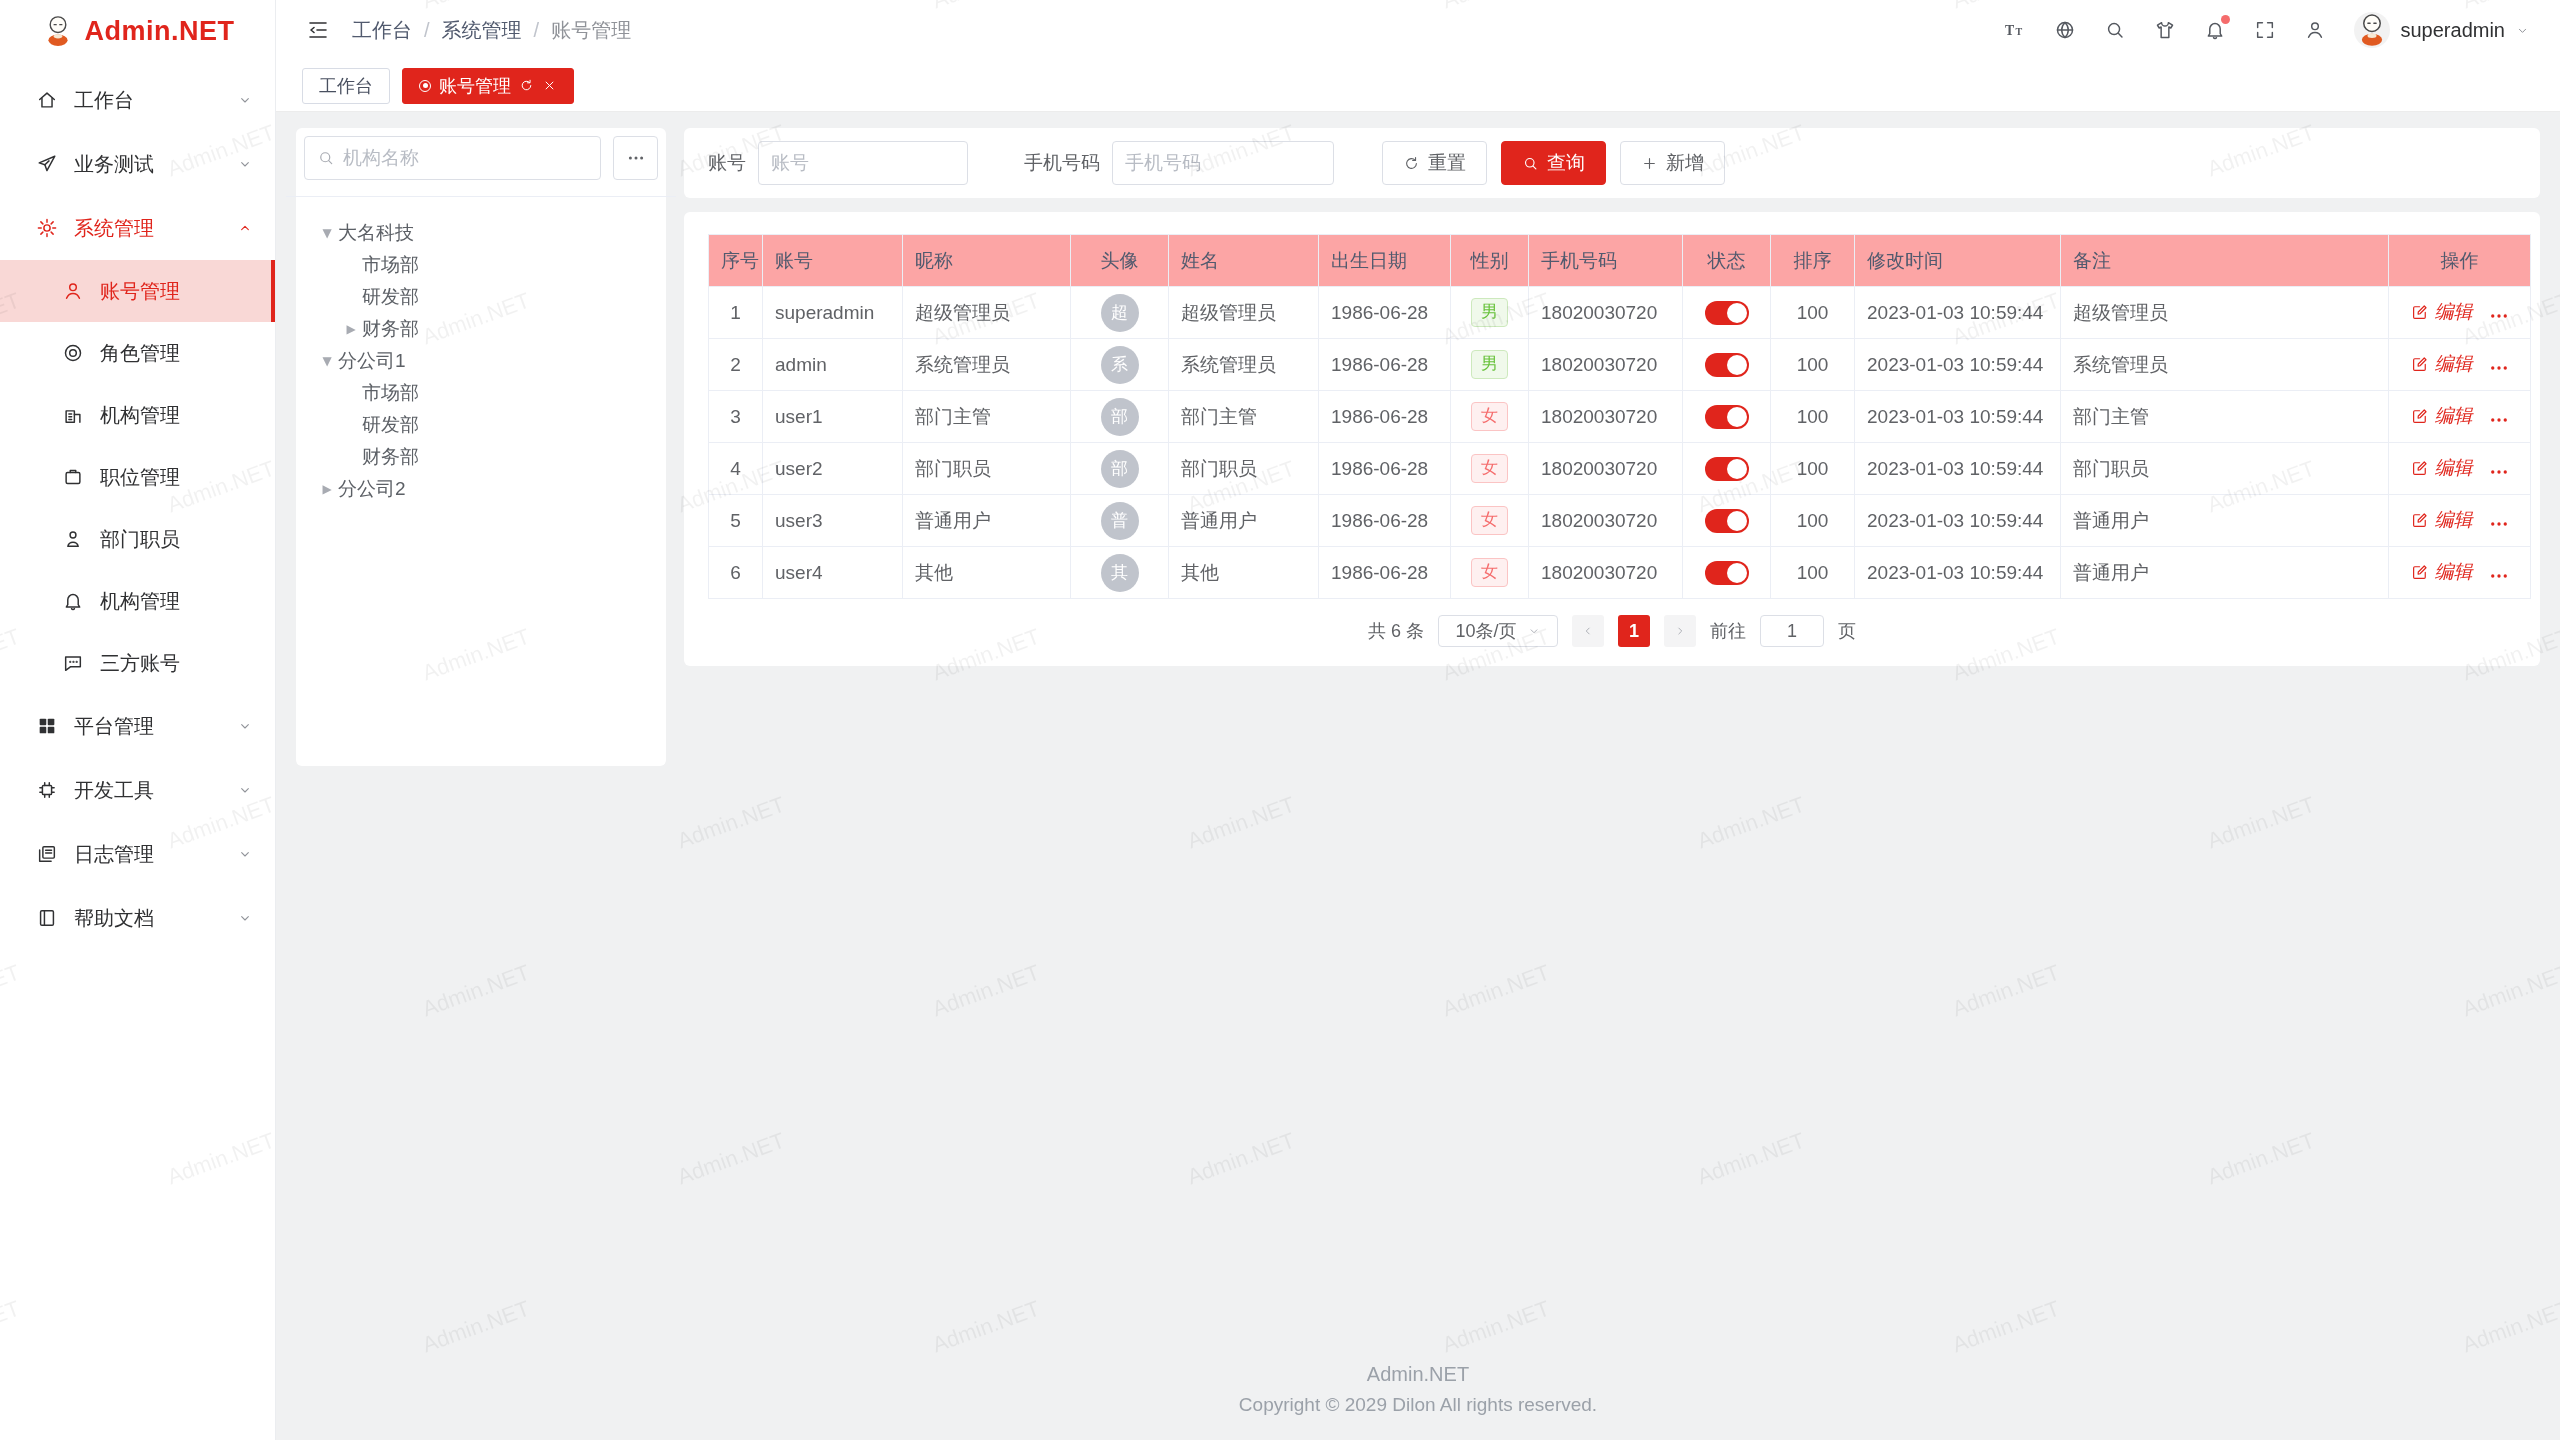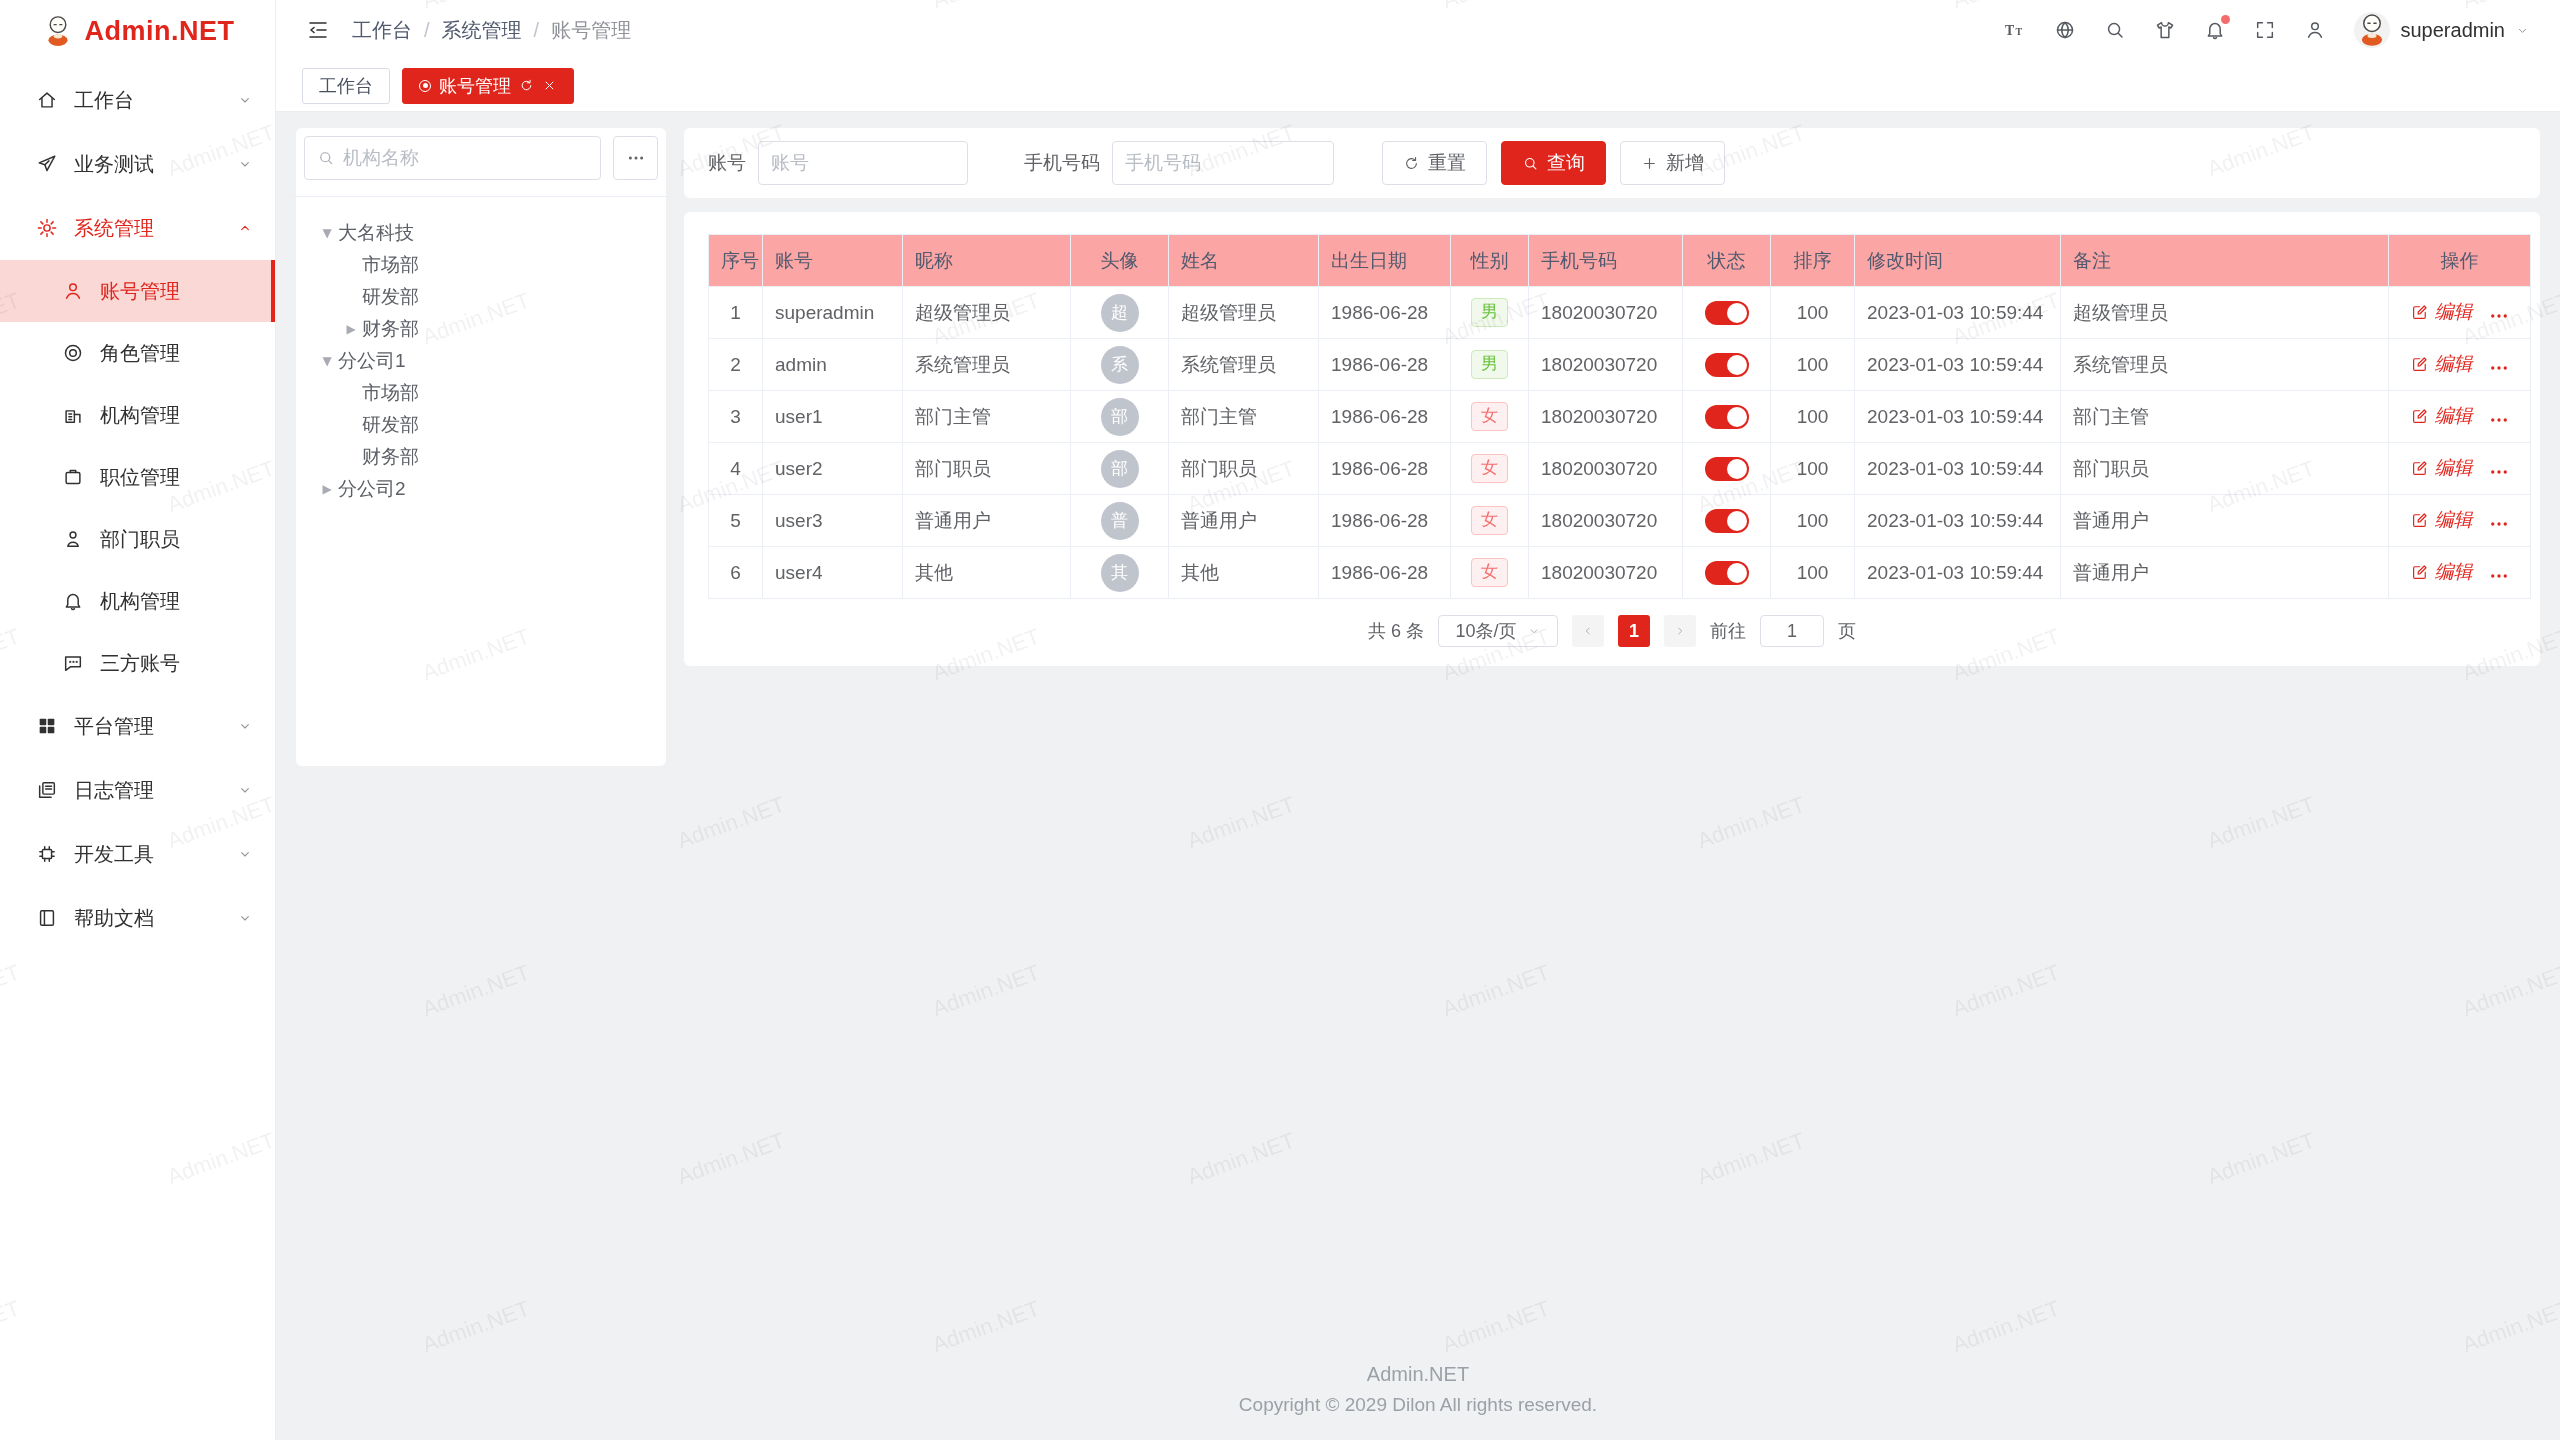--- a/index.html
+++ b/index.html
@@ -254,40 +254,40 @@
           <span class="label">平台管理</span>
           <span class="ico chev">
             <svg viewBox="0 0 24 24" fill="none" stroke="currentColor" stroke-width="1.6" stroke-linecap="round" stroke-linejoin="round">
               <path d="m7 10 5 5 5-5"></path>
             </svg>
           </span>
         </div>
         <div class="menu-item">
           <span class="ico mi-icon">
             <svg viewBox="0 0 24 24" fill="none" stroke="currentColor" stroke-width="1.6" stroke-linecap="round" stroke-linejoin="round">
+              <rect x="7" y="7" width="10" height="10" rx="1.2"></rect>
+              <path d="M9.5 4.2V7M14.5 4.2V7M9.5 17v2.8M14.5 17v2.8M4.2 9.5H7M4.2 14.5H7M17 9.5h2.8M17 14.5h2.8"></path>
+            </svg>
+          </span>
+          <span class="label">开发工具</span>
+          <span class="ico chev">
+            <svg viewBox="0 0 24 24" fill="none" stroke="currentColor" stroke-width="1.6" stroke-linecap="round" stroke-linejoin="round">
+              <path d="m7 10 5 5 5-5"></path>
+            </svg>
+          </span>
+        </div>
+        <div class="menu-item">
+          <span class="ico mi-icon">
+            <svg viewBox="0 0 24 24" fill="none" stroke="currentColor" stroke-width="1.6" stroke-linecap="round" stroke-linejoin="round">
               <rect x="7.5" y="4" width="12.5" height="12.5" rx="1.2"></rect>
               <path d="M4 7.5V20h12.5"></path>
               <path d="M10.5 8h6.5M10.5 11h6.5"></path>
             </svg>
           </span>
           <span class="label">日志管理</span>
-          <span class="ico chev">
-            <svg viewBox="0 0 24 24" fill="none" stroke="currentColor" stroke-width="1.6" stroke-linecap="round" stroke-linejoin="round">
-              <path d="m7 10 5 5 5-5"></path>
-            </svg>
-          </span>
-        </div>
-        <div class="menu-item">
-          <span class="ico mi-icon">
-            <svg viewBox="0 0 24 24" fill="none" stroke="currentColor" stroke-width="1.6" stroke-linecap="round" stroke-linejoin="round">
-              <rect x="7" y="7" width="10" height="10" rx="1.2"></rect>
-              <path d="M9.5 4.2V7M14.5 4.2V7M9.5 17v2.8M14.5 17v2.8M4.2 9.5H7M4.2 14.5H7M17 9.5h2.8M17 14.5h2.8"></path>
-            </svg>
-          </span>
-          <span class="label">开发工具</span>
           <span class="ico chev">
             <svg viewBox="0 0 24 24" fill="none" stroke="currentColor" stroke-width="1.6" stroke-linecap="round" stroke-linejoin="round">
               <path d="m7 10 5 5 5-5"></path>
             </svg>
           </span>
         </div>
         <div class="menu-item">
           <span class="ico mi-icon">
             <svg viewBox="0 0 24 24" fill="none" stroke="currentColor" stroke-width="1.6" stroke-linecap="round" stroke-linejoin="round">
               <rect x="5" y="4" width="14" height="16" rx="1.4"></rect>

